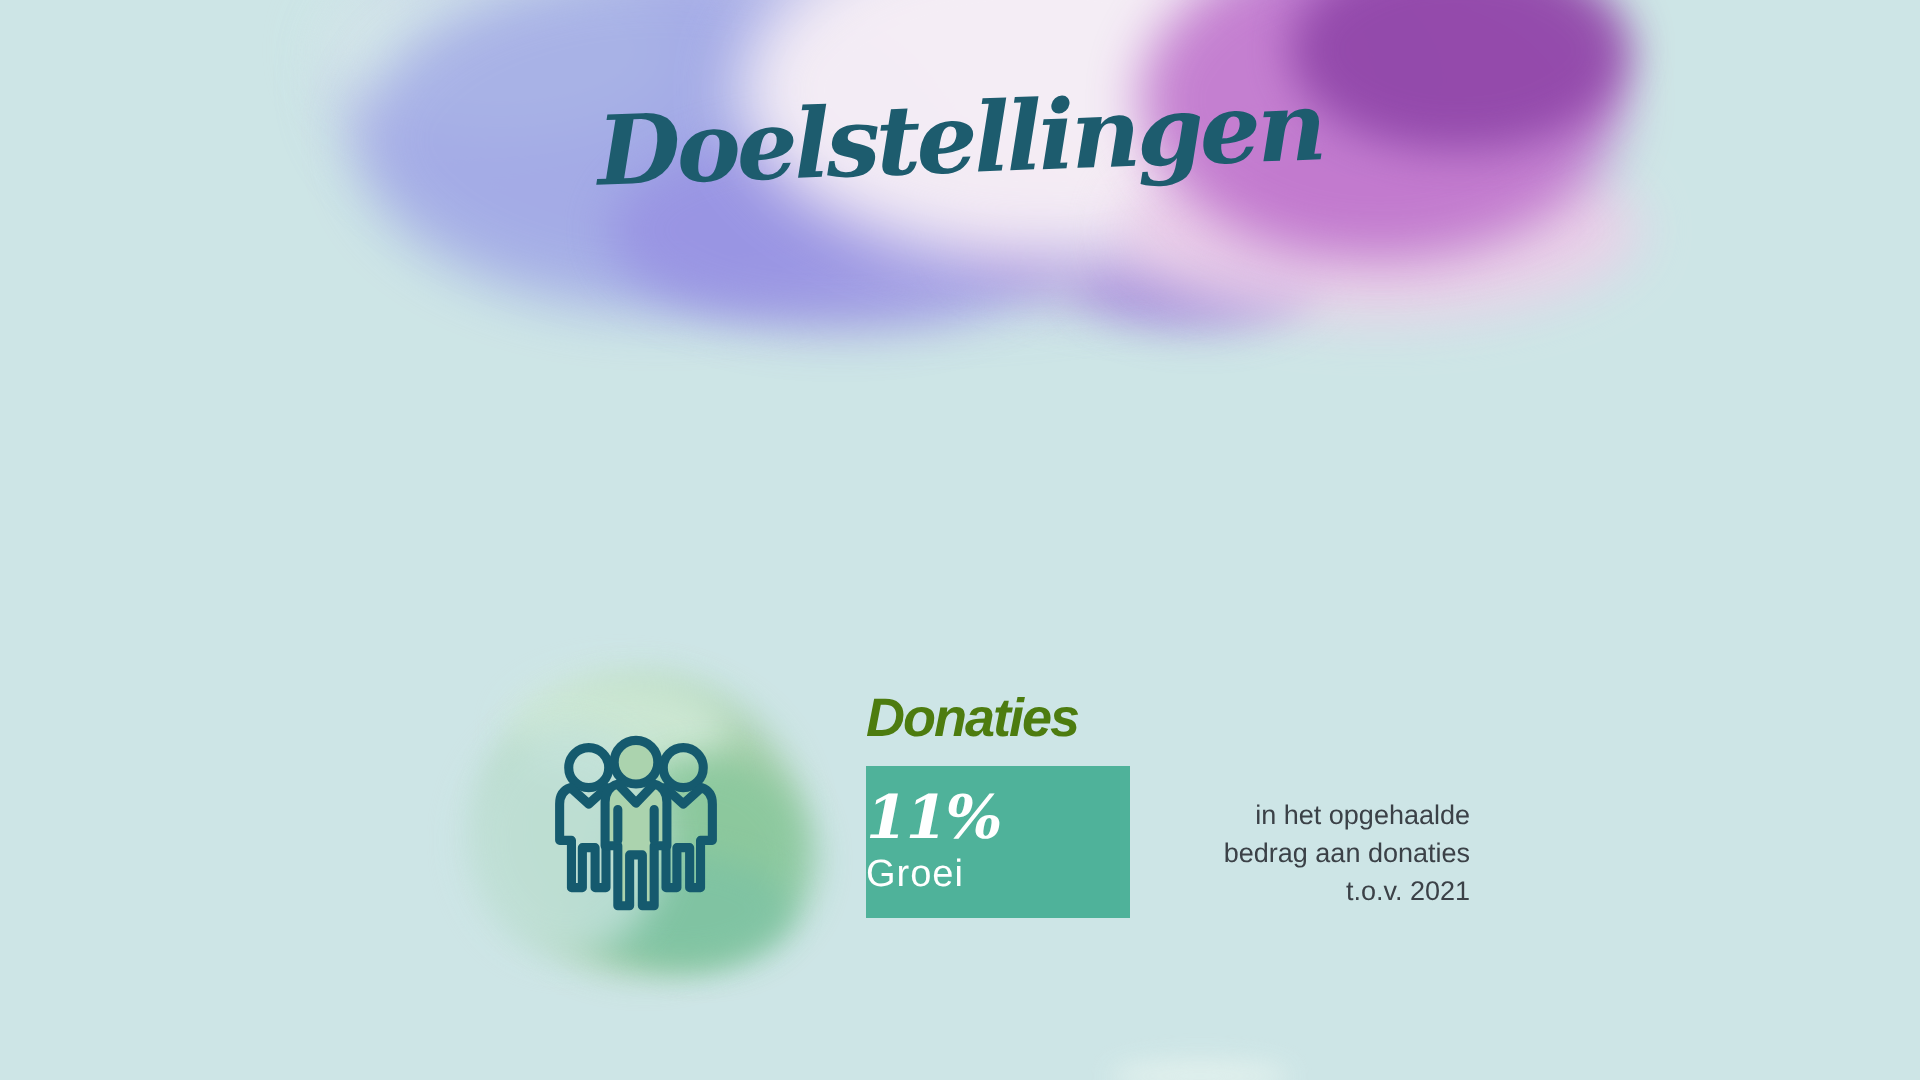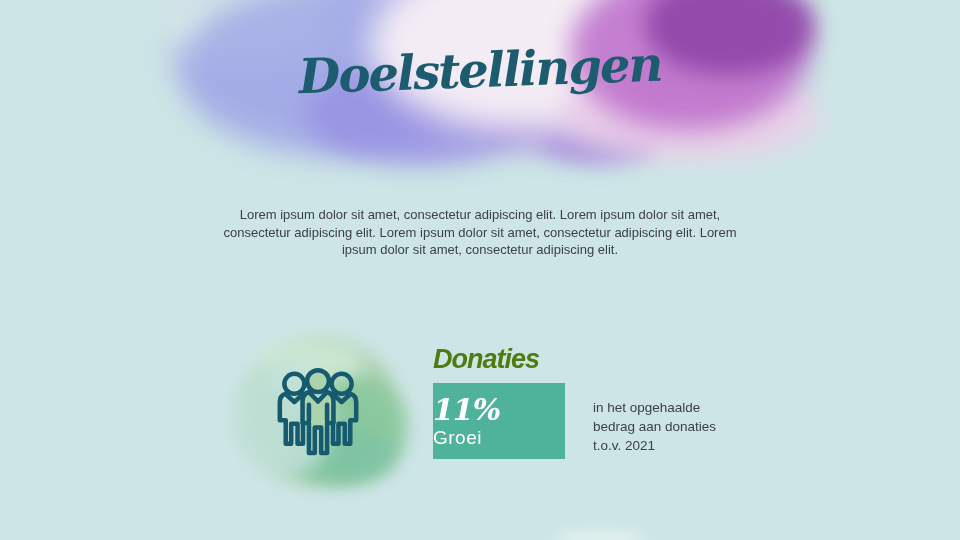--- a/index.html
+++ b/index.html
@@ -58,21 +58,21 @@
   }
   .stat-value{
     font-family:"DejaVu Serif",serif;font-style:italic;font-weight:700;
     font-size:30px;line-height:32px;color:#ffffff;letter-spacing:-1px;
   }
   .stat-label{
     font-size:19px;font-weight:400;color:#ffffff;letter-spacing:.5px;
   }
   .stat-desc{
     position:absolute;left:593px;top:398px;width:142px;margin:0;
-    font-size:13.5px;line-height:19px;color:#3b4147;
+    font-size:13.5px;line-height:19px;color:#3b4147;text-align:right;
   }
 </style>
 </head>
 <body>
 
 <div class="slide">
 
   <div>
     <div class="blob b1"></div>
     <div class="blob b9"></div>
@@ -81,21 +81,20 @@
     <div class="blob b10"></div>
     <div class="blob b4"></div>
     <div class="blob b5"></div>
     <div class="blob b8"></div>
     <div class="blob b6"></div>
     <div class="blob b7"></div>
   </div>
 
   <h1 class="page-title">Doelstellingen</h1>
 
-  <p class="intro">Lorem ipsum dolor sit amet, consectetur adipiscing elit. Lorem ipsum dolor sit amet, consectetur adipiscing elit. Lorem ipsum dolor sit amet, consectetur adipiscing elit. Lorem ipsum dolor sit amet, consectetur adipiscing elit.</p>
 
   <section>
 
     <div>
       <div class="blob g1"></div>
       <div class="blob g5"></div>
       <div class="blob g2"></div>
       <div class="blob g3"></div>
       <div class="blob g4"></div>
 

